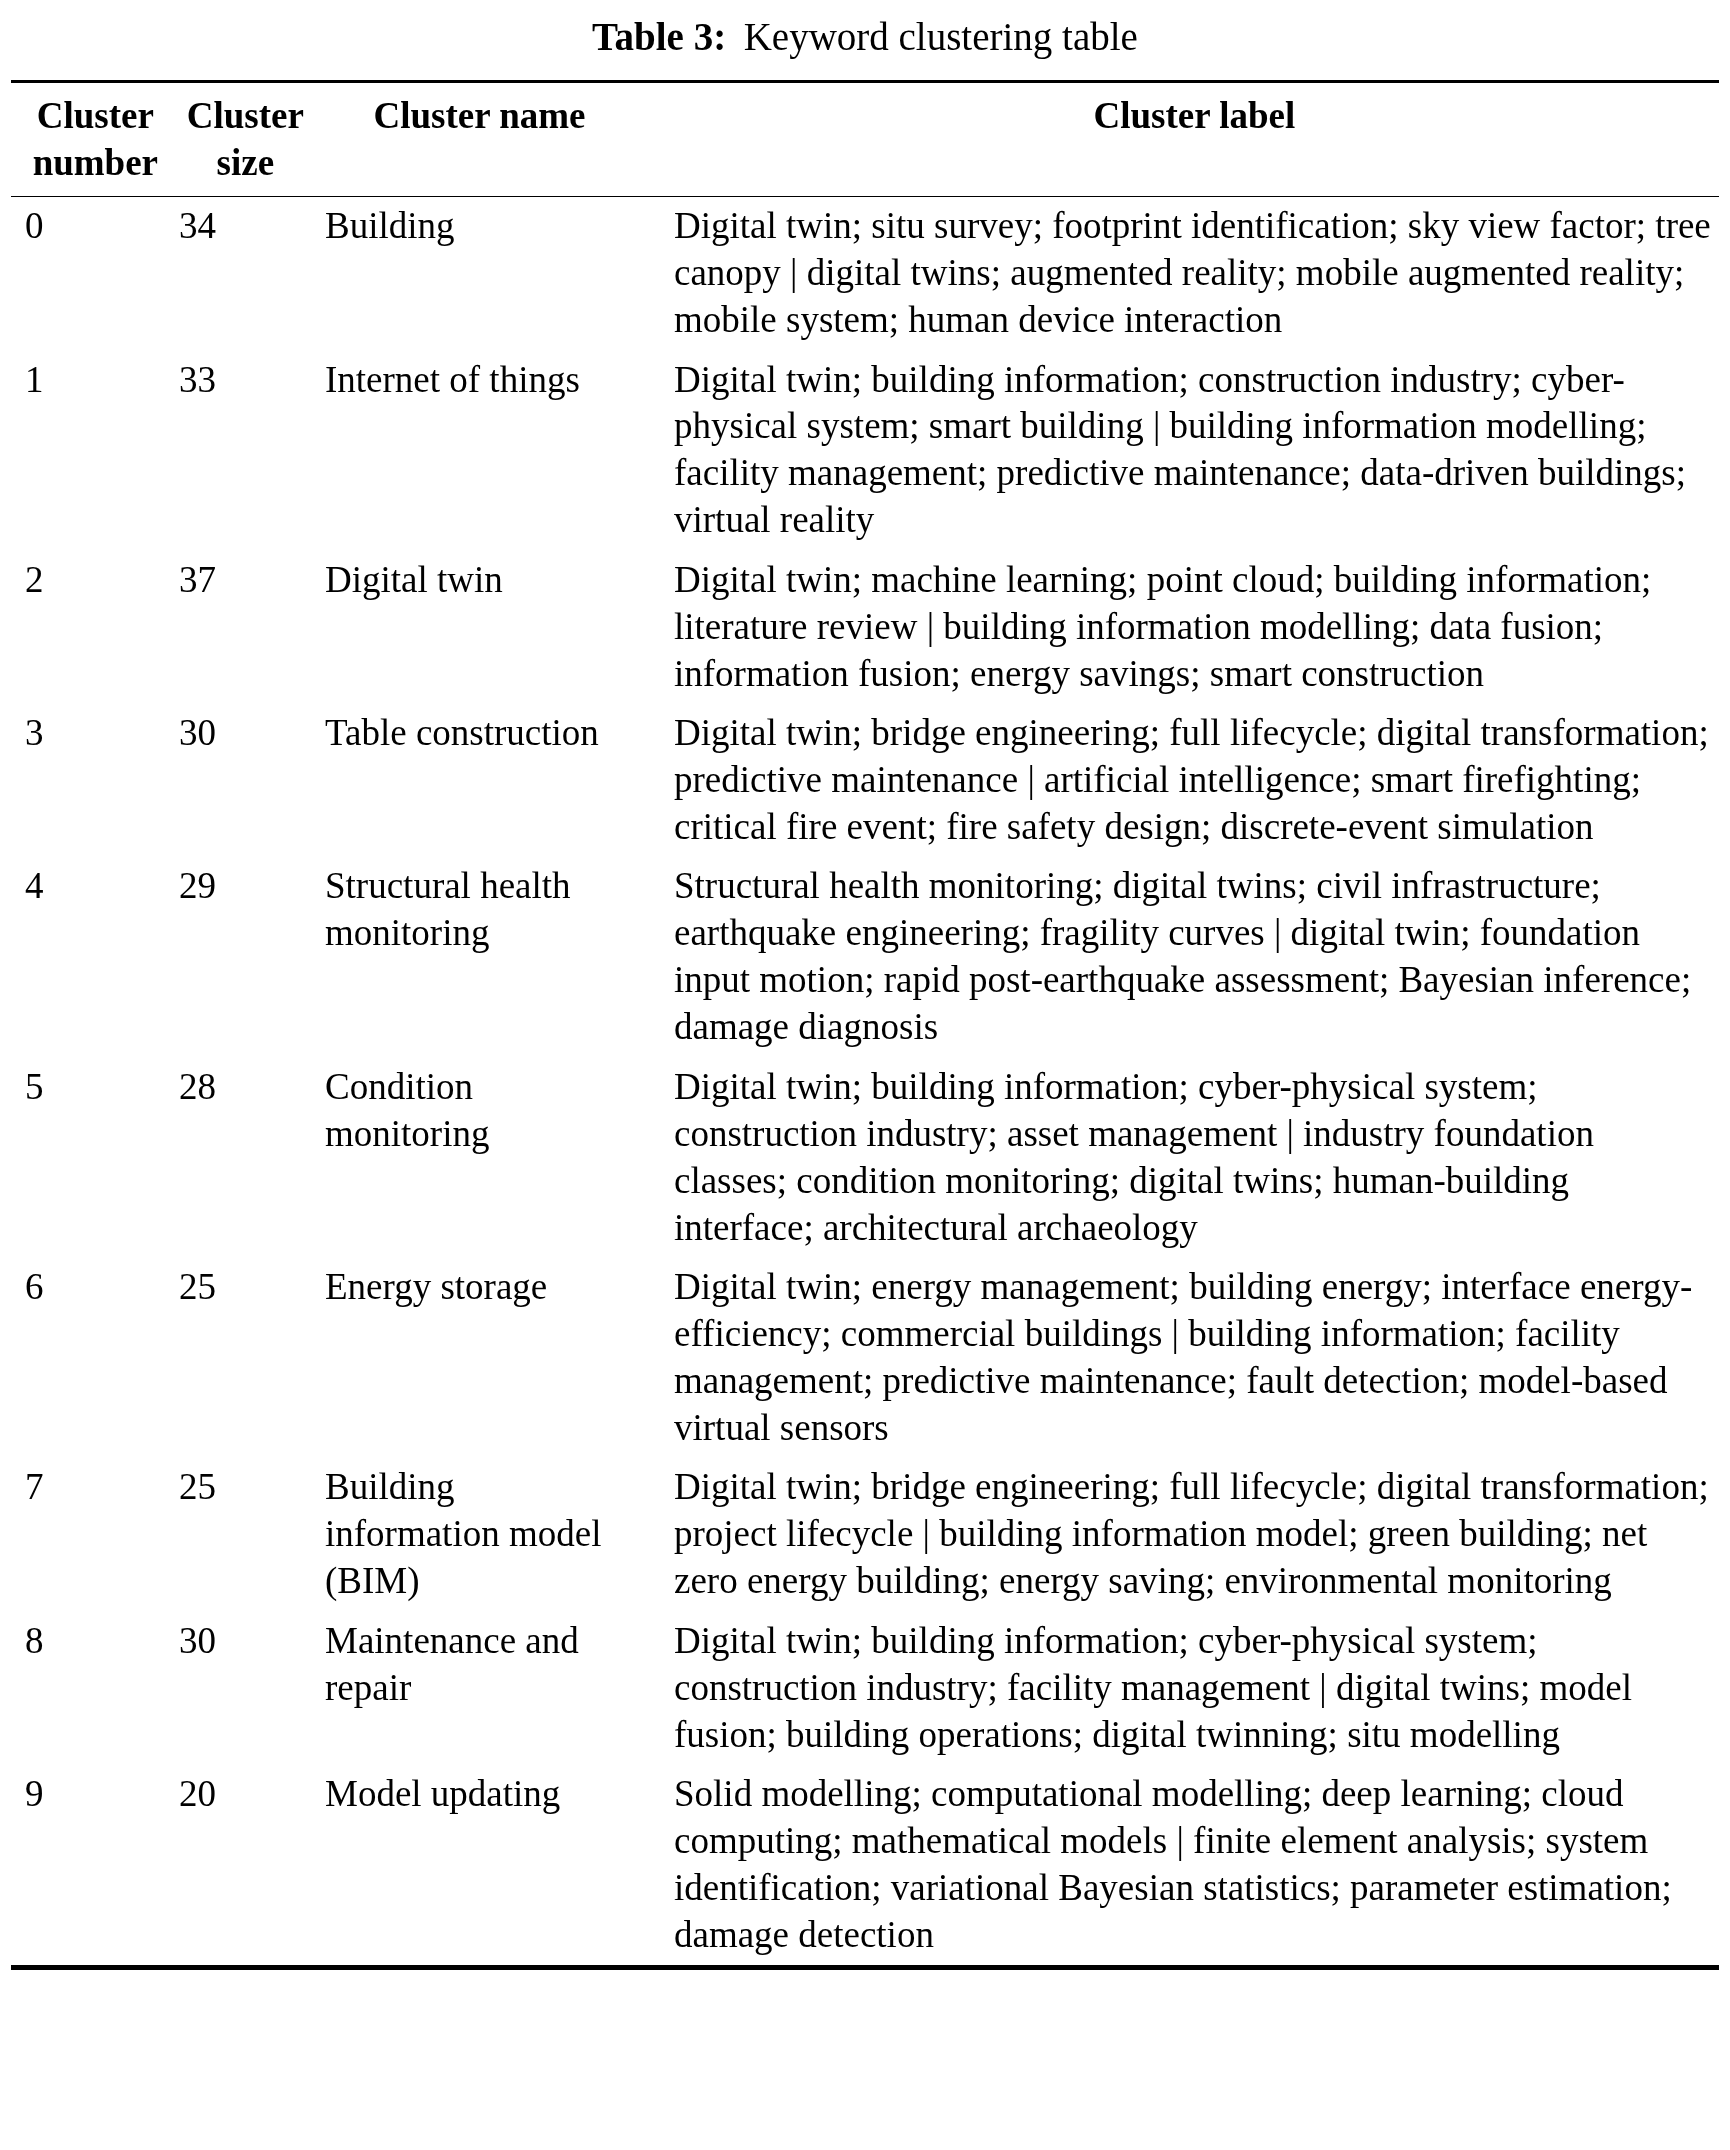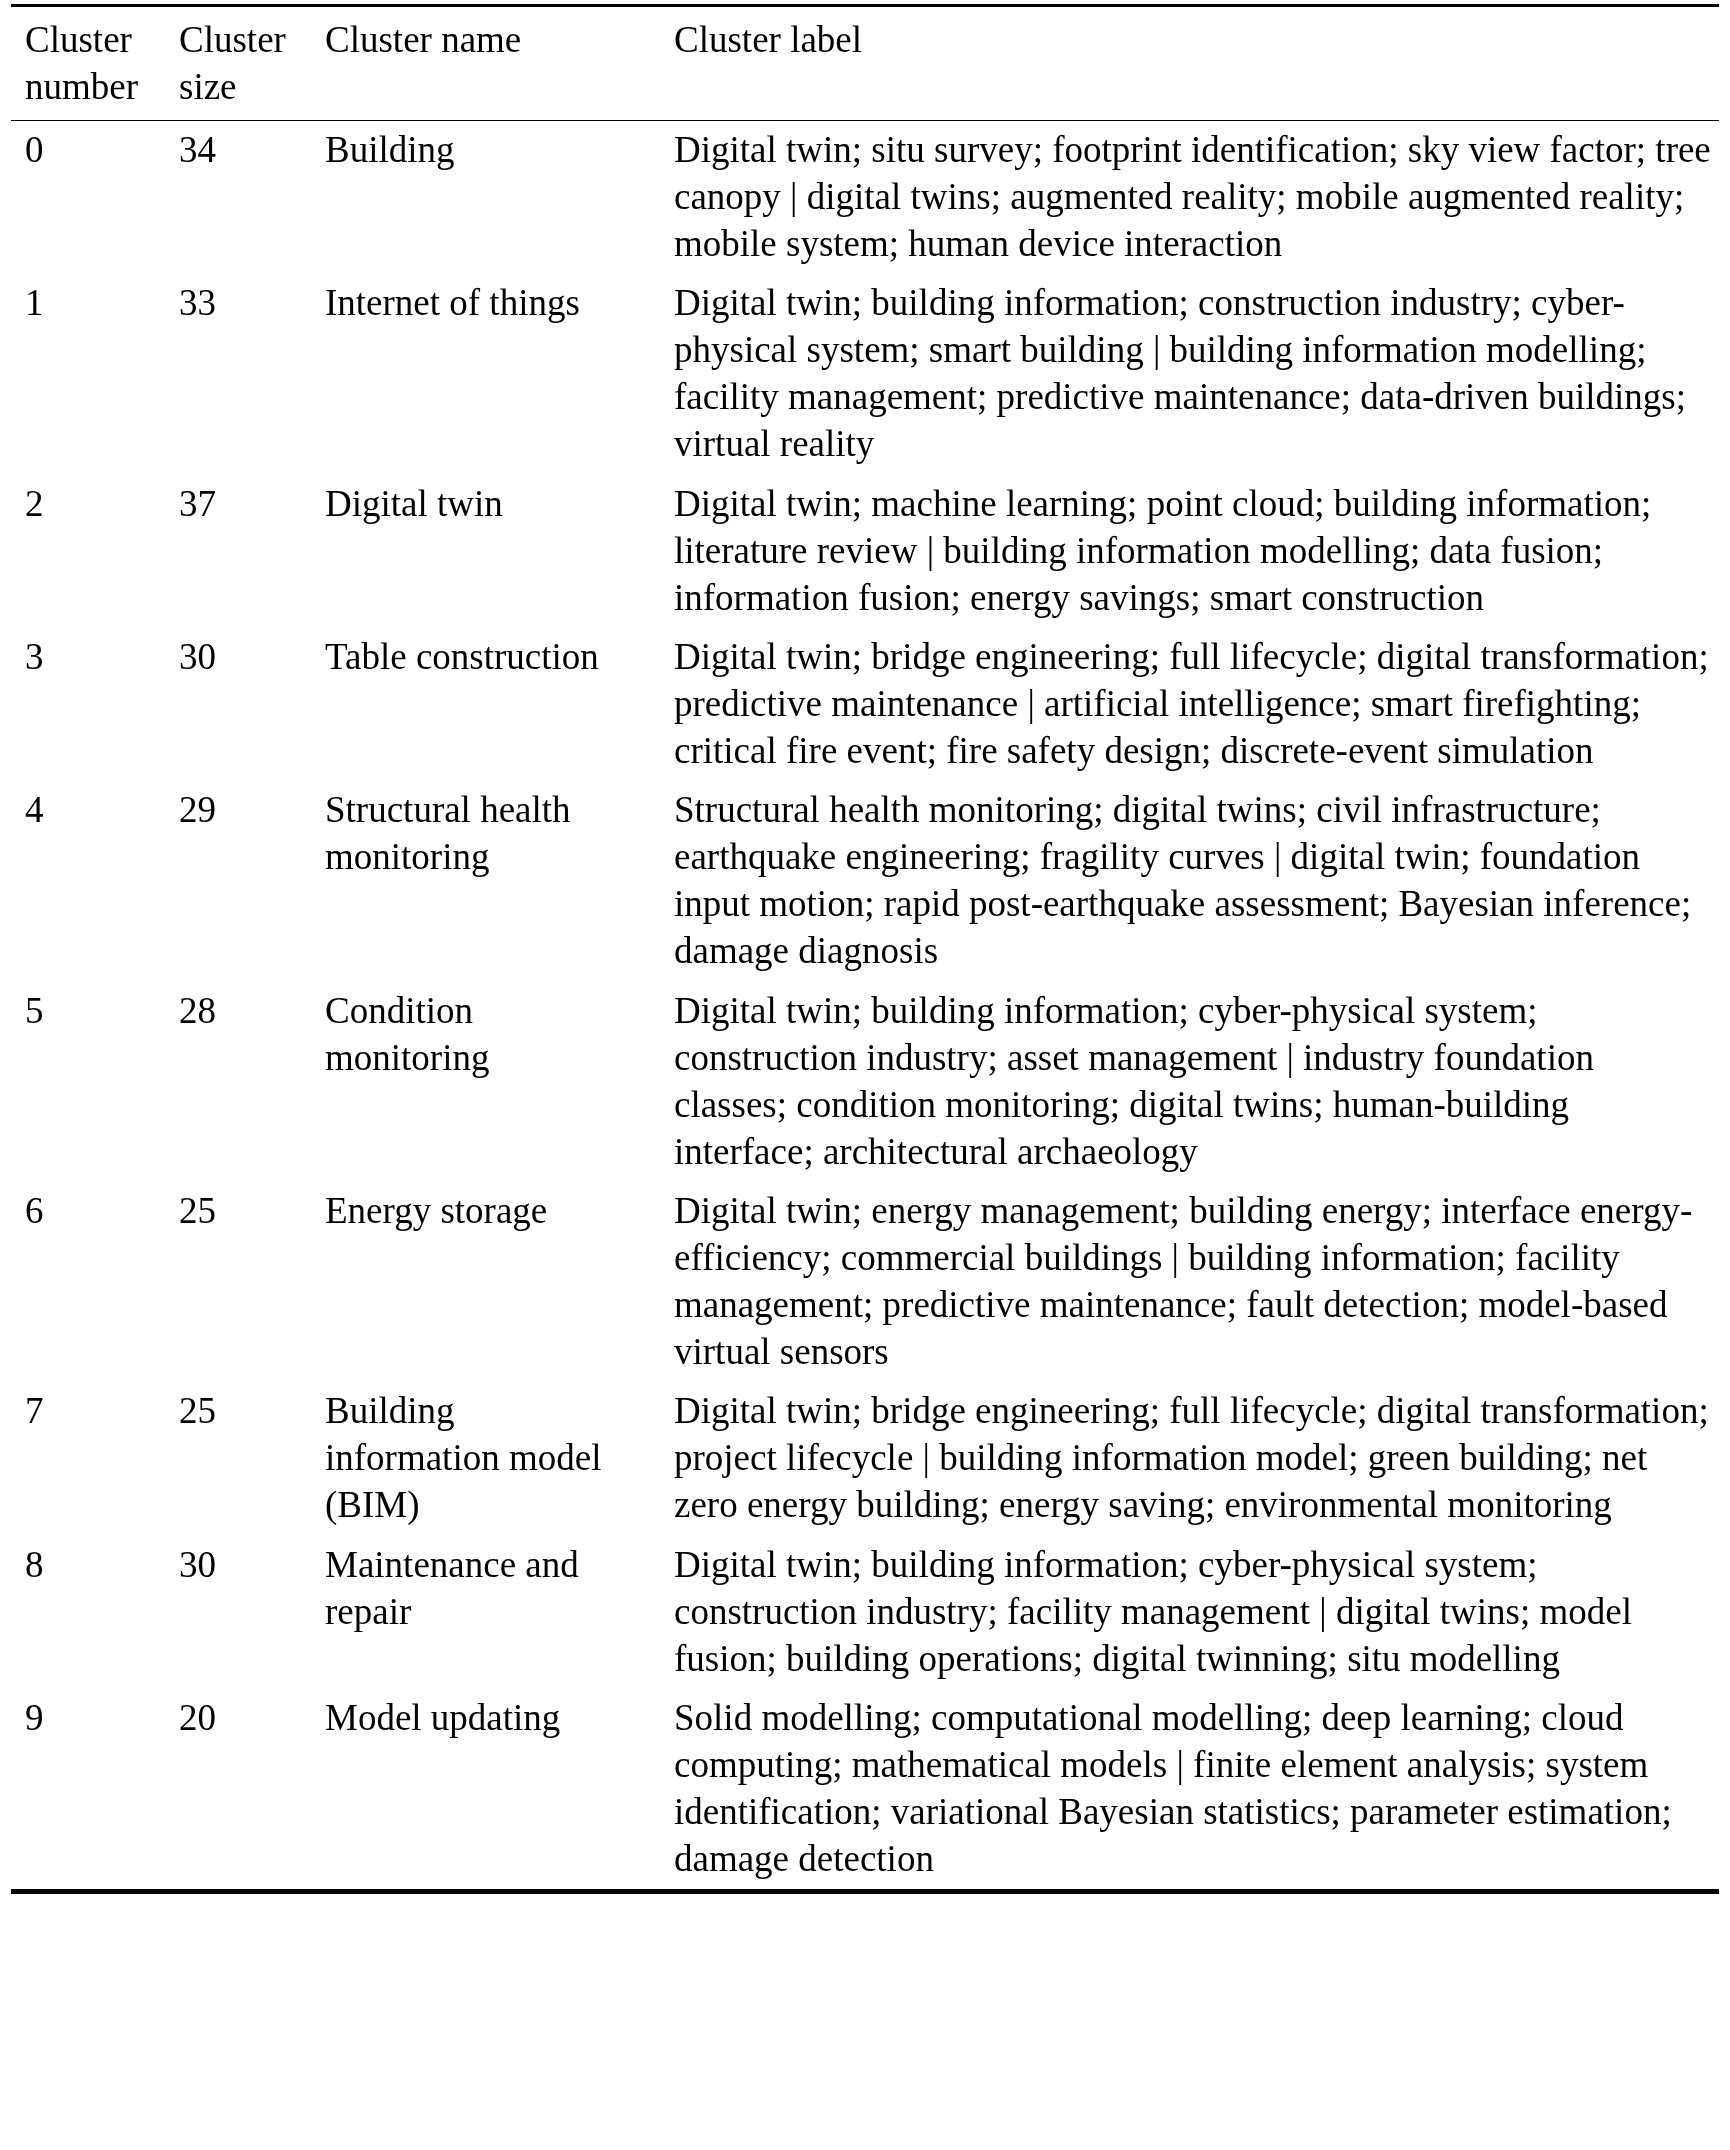--- a/index.html
+++ b/index.html
@@ -33,40 +33,43 @@
     font-size: 37px;
     line-height: 1.27;
     border-top: 3.5px solid #000000;
     border-bottom: 5.7px solid #000000;
   }
   col.c-number { width: 168px; }
   col.c-size   { width: 146px; }
   col.c-name   { width: 349px; }
   
   thead th {
-    font-weight: 400;
-    text-align: left;
+    font-weight: 700;
+    text-align: center;
     vertical-align: top;
     padding: 10.6px 13.3px 8.8px 0;
     border-bottom: 1.8px solid #000000;
   }
   tbody td {
     vertical-align: top;
     text-align: left;
     padding: 6.2px 13.3px 6.2px 0;
   }
   .first-col { padding-left: 14px; }
   .name-col  { padding-right: 40px; }
   .label-col { padding-right: 4.4px; }
 </style>
 </head>
 <body>
 
 <div class="page">
 
+  <div class="caption">
+    <span class="caption-label">Table 3:</span><span>Keyword clustering table</span>
+  </div>
 
   <table class="cluster-table">
     <colgroup>
       <col class="c-number">
       <col class="c-size">
       <col class="c-name">
       <col class="c-label">
     </colgroup>
     <thead>
       <tr>

